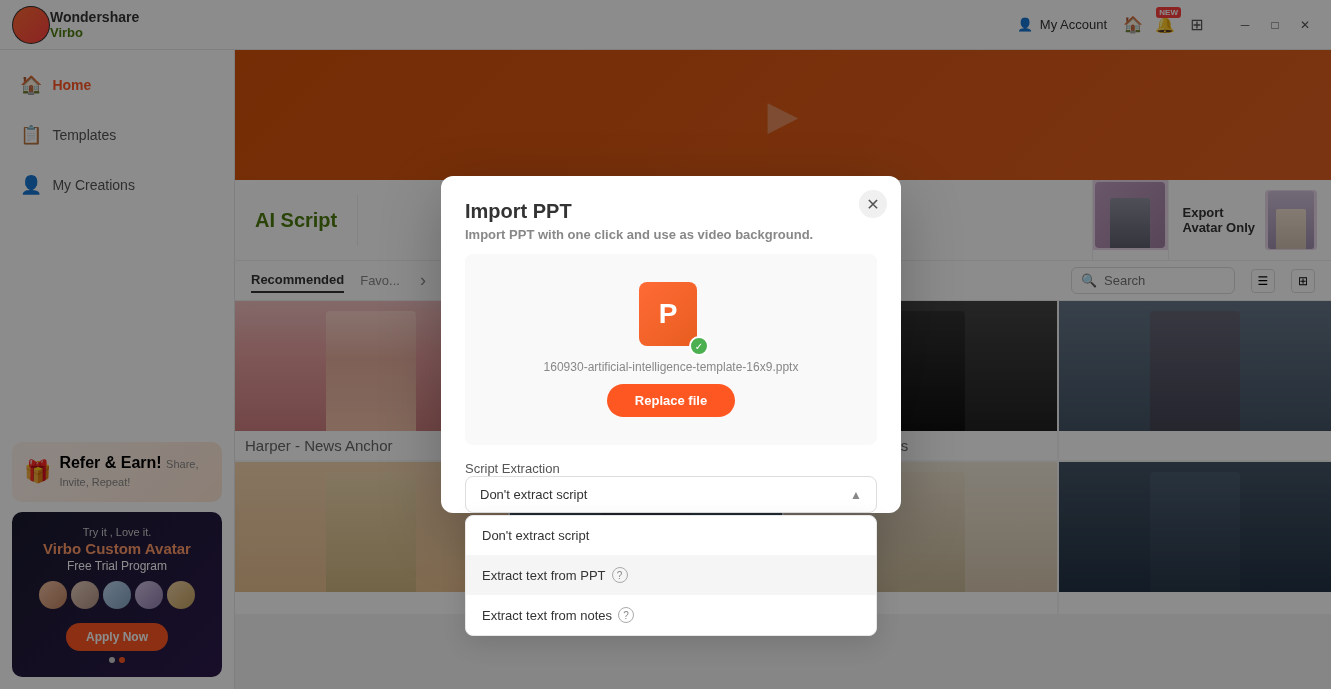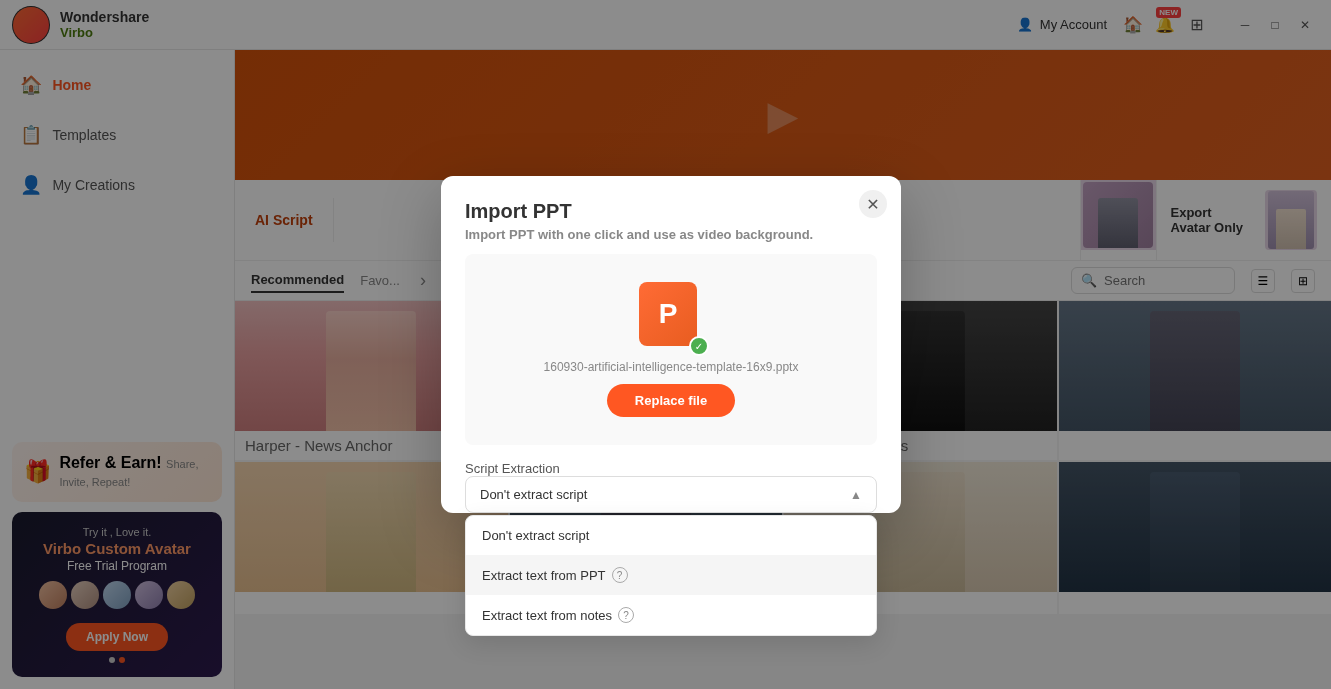--- a/index.html
+++ b/index.html
@@ -4,21 +4,21 @@
   <style>
     * { margin: 0; padding: 0; box-sizing: border-box; }
     body { width: 1331px; height: 689px; overflow: hidden; font-family: -apple-system, BlinkMacSystemFont, 'Segoe UI', sans-serif; background: #f0f0f0; position: relative; }
 
     
     .titlebar {
       position: absolute; top: 0; left: 0; right: 0; height: 50px;
       background: #fff; display: flex; align-items: center; justify-content: space-between;
       padding: 0 12px; z-index: 10; border-bottom: 1px solid #e8e8e8;
     }
-    .titlebar-left { display: flex; align-items: center; gap: 10px; }
+    .titlebar-left { display: flex; align-items: center; }
     .logo-icon { width: 38px; height: 38px; border-radius: 50%; background: #2d2d2d; overflow: hidden; display: flex; align-items: center; justify-content: center; }
     .logo-icon-inner { width: 36px; height: 36px; border-radius: 50%; background: linear-gradient(135deg, #ff6b35, #ff4040); }
     .app-name { font-size: 14px; font-weight: 600; color: #333; line-height: 1.2; }
     .app-sub { font-size: 13px; font-weight: 700; color: #4d7c0f; }
     .titlebar-right { display: flex; align-items: center; gap: 16px; }
     .my-account-btn { display: flex; align-items: center; gap: 6px; cursor: pointer; font-size: 13px; color: #333; }
     .titlebar-icons { display: flex; align-items: center; gap: 12px; }
     .titlebar-icon { width: 20px; height: 20px; display: flex; align-items: center; justify-content: center; cursor: pointer; color: #555; font-size: 16px; position: relative; }
     .new-badge { position: absolute; top: -8px; right: -6px; background: #ff4040; color: #fff; font-size: 8px; font-weight: 700; padding: 1px 3px; border-radius: 3px; }
     .win-btn { width: 28px; height: 28px; display: flex; align-items: center; justify-content: center; cursor: pointer; color: #555; font-size: 12px; border-radius: 4px; }
@@ -145,21 +145,21 @@
     }
     .person-label {
       padding: 6px 10px; font-size: 15px; color: #666; background: #fff;
     }
 
     
     .top-bar {
       display: flex; background: #fff; border-bottom: 1px solid #eee; align-items: center;
     }
     .ai-script-btn {
-      padding: 14px 20px; font-size: 14px; font-weight: 600; color: #c2410c; cursor: pointer;
+      padding: 14px 20px; font-size: 20px; font-weight: 600; color: #4d7c0f; cursor: pointer;
       border-right: 1px solid #eee; white-space: nowrap;
     }
     .top-bar-spacer { flex: 1; }
 
     .person-silhouette-pink {
       width: 100%; height: 130px;
       background: linear-gradient(180deg, #f0c0c0 0%, #e8a0a0 40%, #d08080 100%);
     }
     .person-silhouette-red {
       width: 100%; height: 130px;
@@ -187,21 +187,21 @@
     }
     .person-silhouette-dark2 {
       width: 100%; height: 130px;
       background: linear-gradient(180deg, #445566 0%, #223344 100%);
     }
 
     .export-section {
       display: flex; align-items: stretch; border-left: 1px solid #eee;
     }
     .export-avatar-card {
-      padding: 10px 14px; display: flex; align-items: center; gap: 22px; cursor: pointer;
+      padding: 10px 14px; display: flex; align-items: center; gap: 10px; cursor: pointer;
       border-left: 1px solid #eee;
     }
     .export-thumb {
       width: 52px; height: 60px; background: #e8d8e8; border-radius: 4px; overflow: hidden;
       display: flex; align-items: center; justify-content: center;
     }
   </style>
 </head>
 <body>
 

